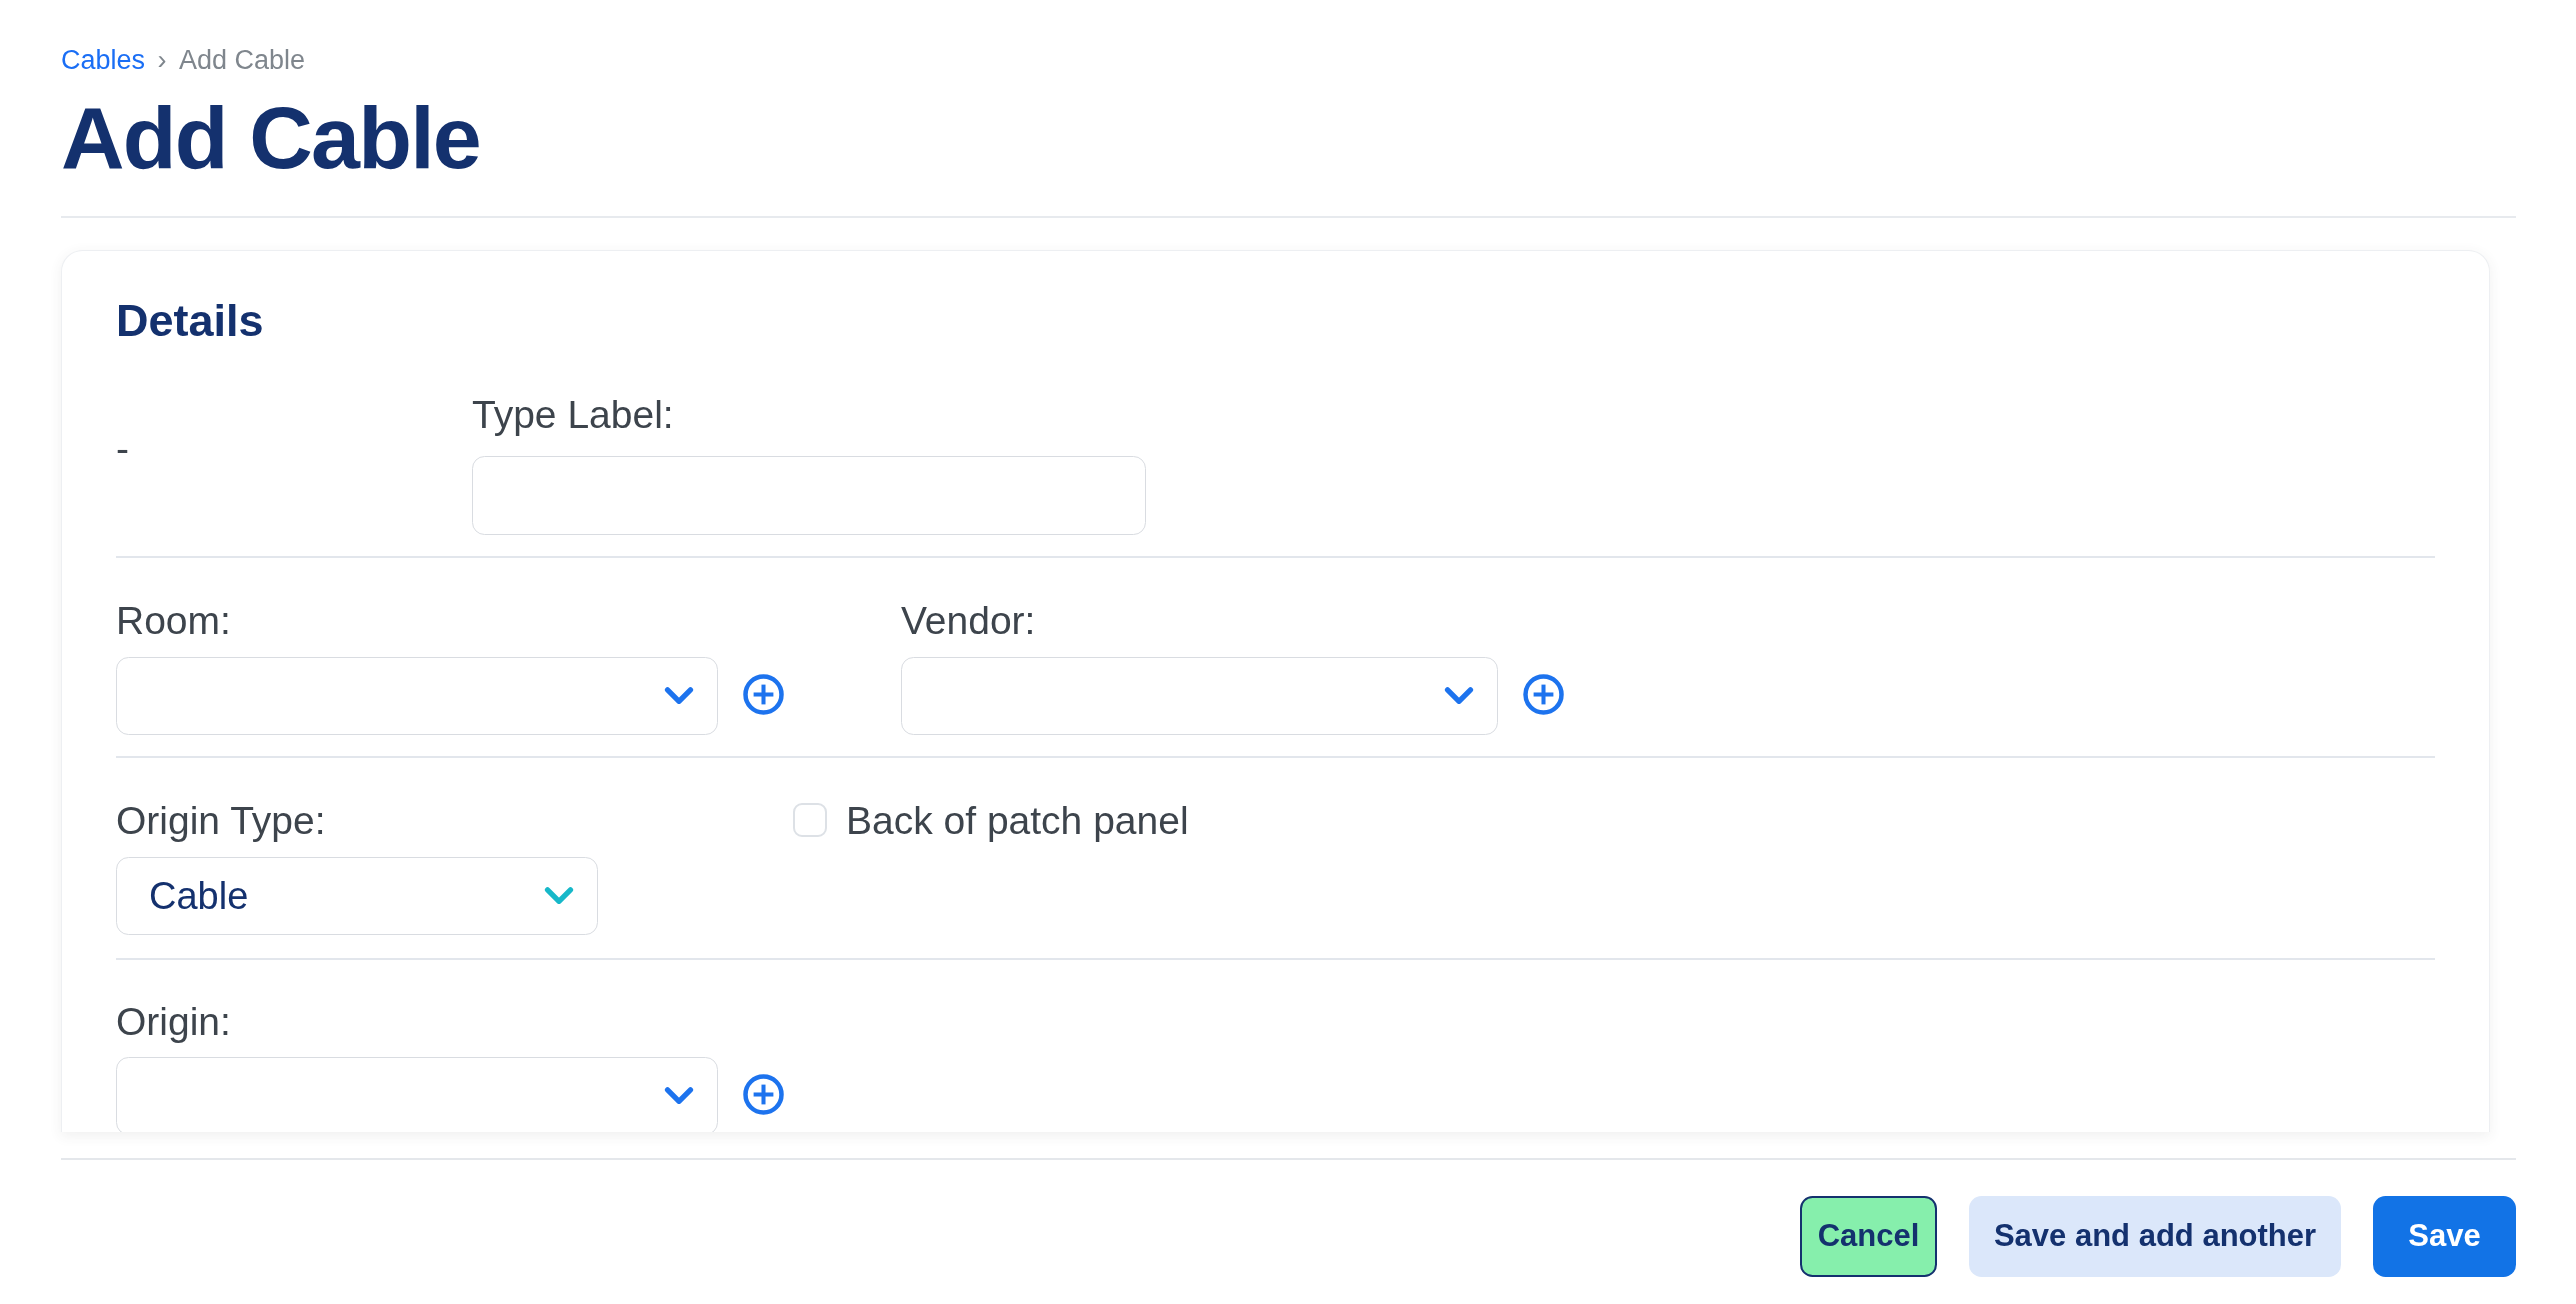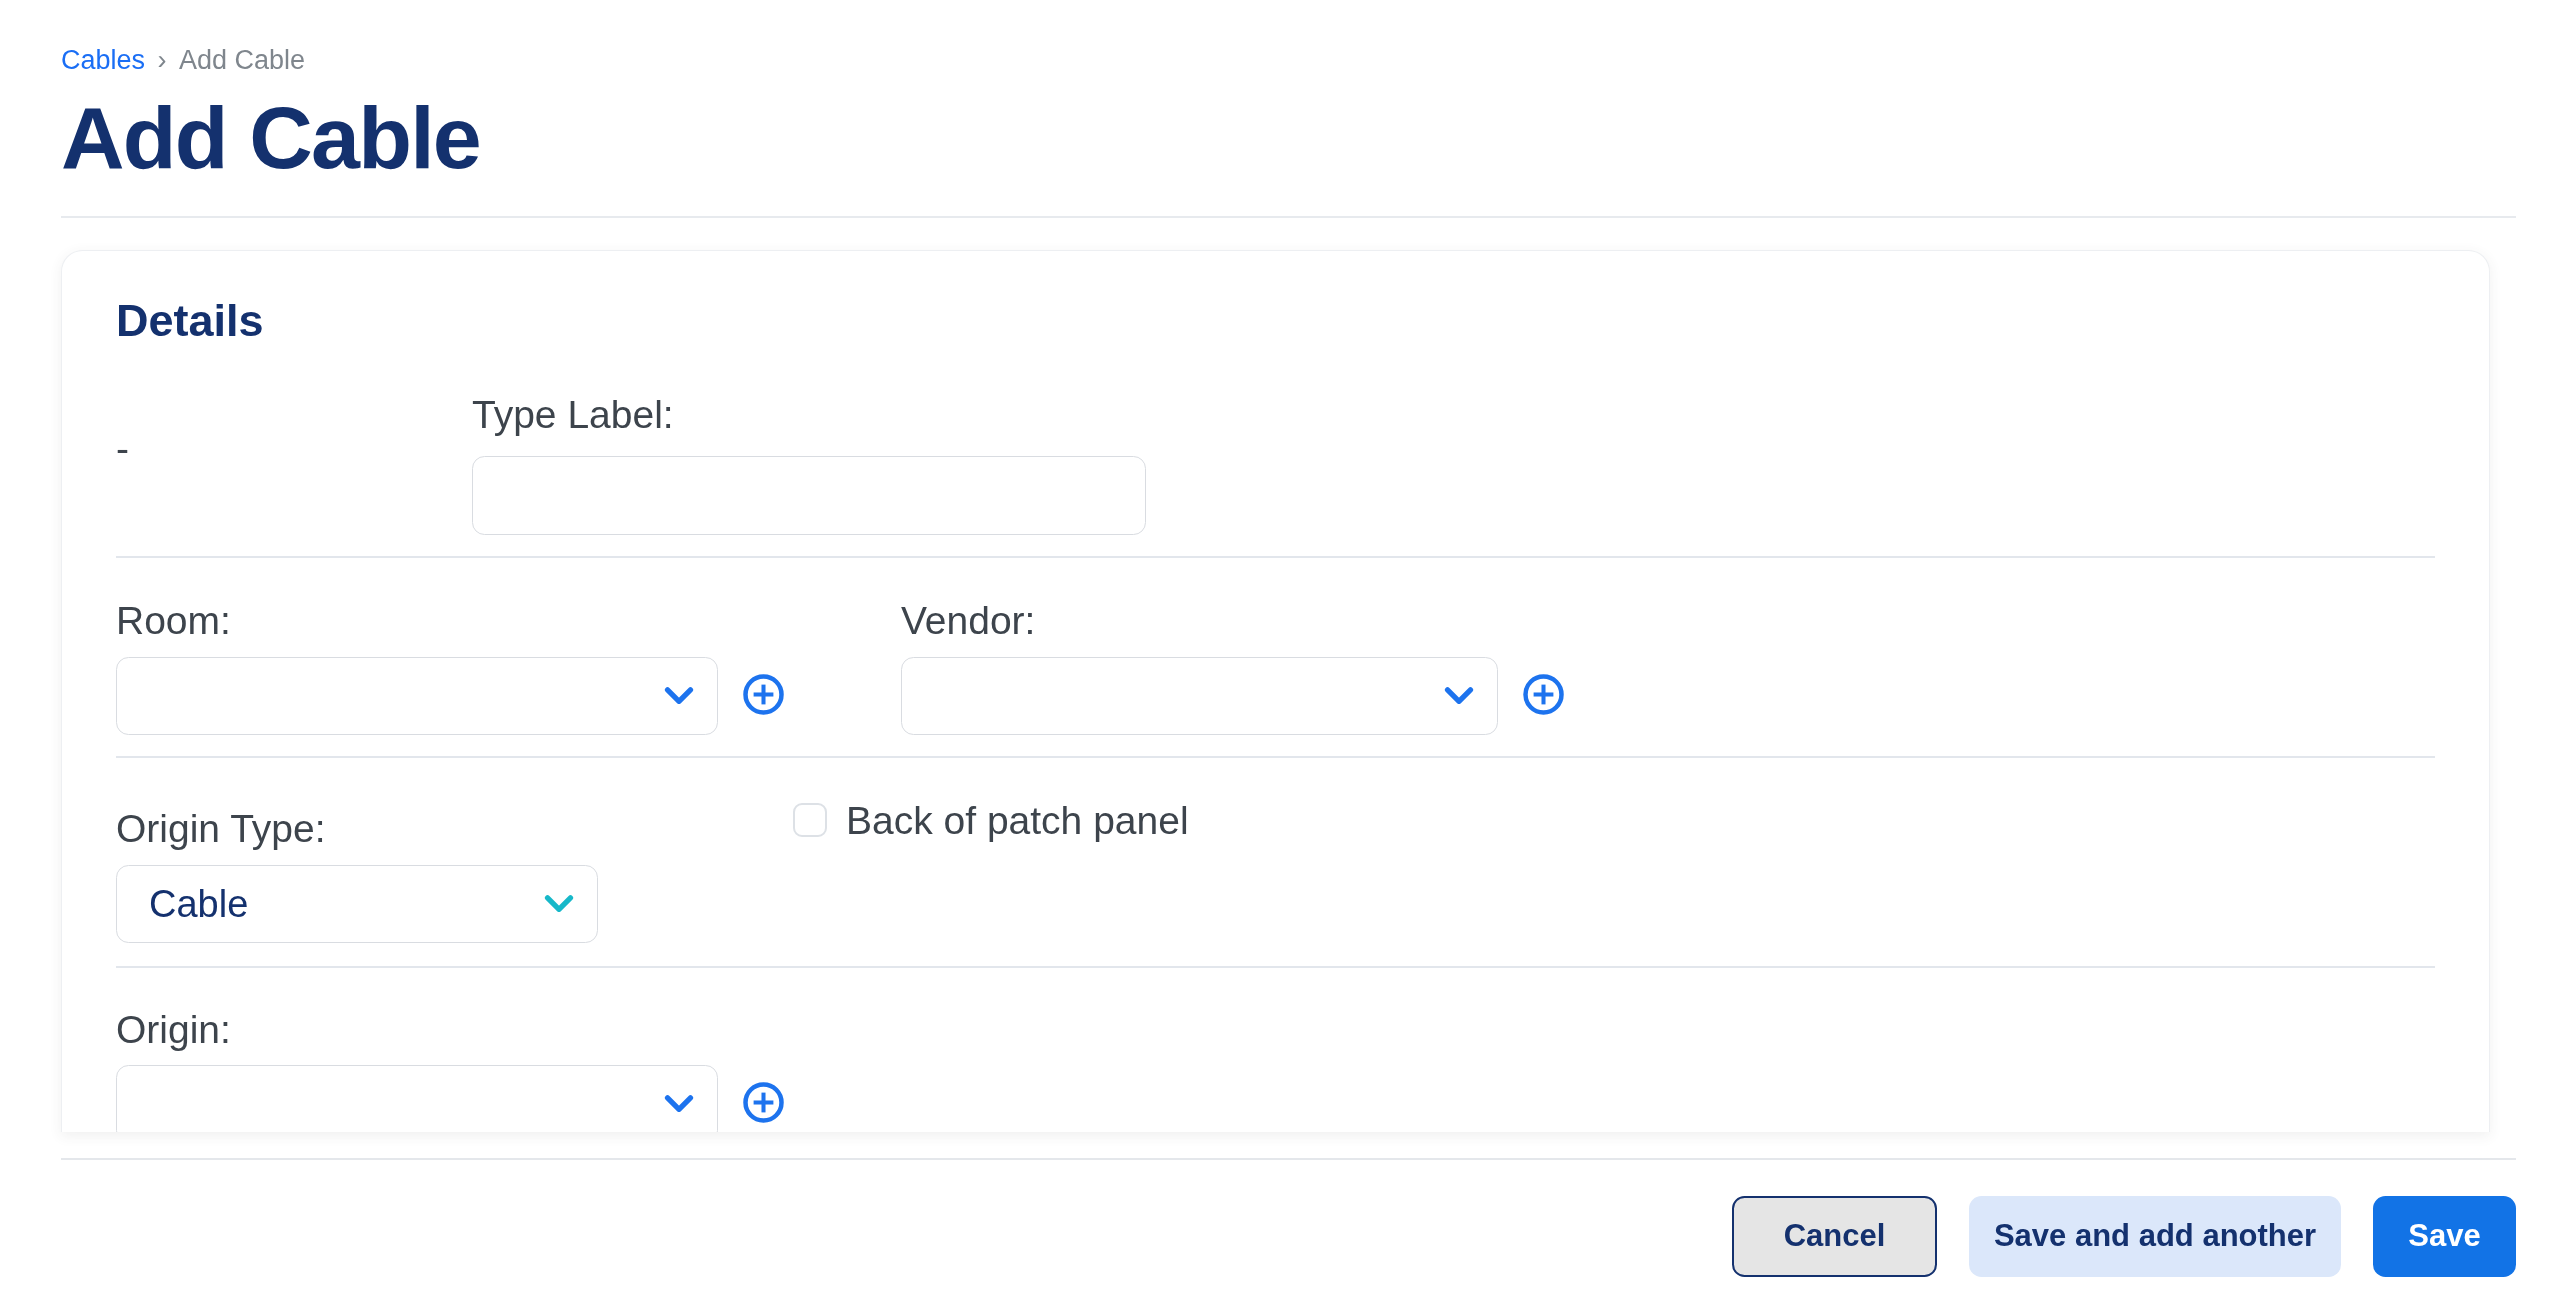--- a/index.html
+++ b/index.html
@@ -137,21 +137,21 @@
     cursor: pointer;
     display: flex;
     align-items: center;
     justify-content: center;
   }
 
   .hr-2 { margin-top: 21.5px; }
   .hr-3 { margin-top: 23px; }
 
   
-  .col-origin-type { width: 677px; margin-top: 8px; }
+  .col-origin-type { width: 677px; }
   .checkbox-line { display: flex; align-items: flex-start; }
   .checkbox {
     appearance: none;
     -webkit-appearance: none;
     width: 34px;
     height: 34px;
     margin-top: 6.3px;
     border: 2.7px solid #dde1e6;
     border-radius: 9px;
     background: #fff;
@@ -180,22 +180,22 @@
     font-family: "Liberation Sans", sans-serif;
     font-size: 31px;
     font-weight: 700;
     display: flex;
     align-items: center;
     justify-content: center;
     cursor: pointer;
     border: none;
   }
   .btn-cancel {
-    width: 205px;
-    background: #e5e5e5;
+    width: 137px;
+    background: #86efac;
     border: 2.7px solid #14316e;
     color: #14316e;
   }
   .btn-save-add {
     width: 372px;
     background: #dbe7fa;
     color: #14316e;
   }
   .btn-save {
     width: 143px;

